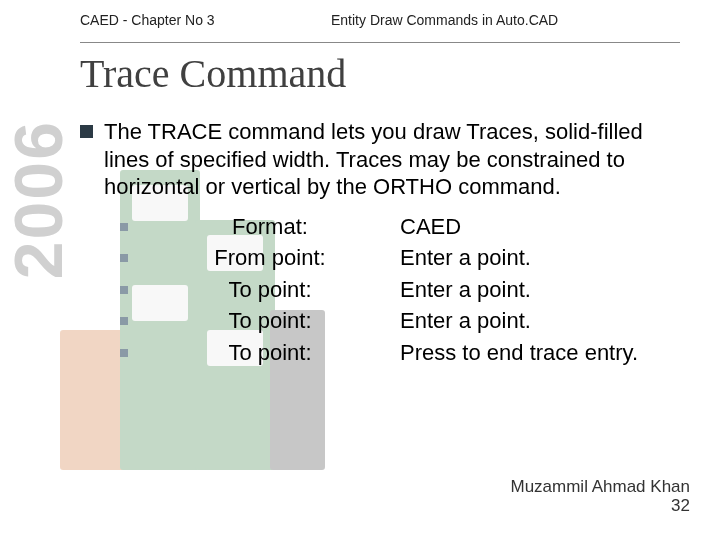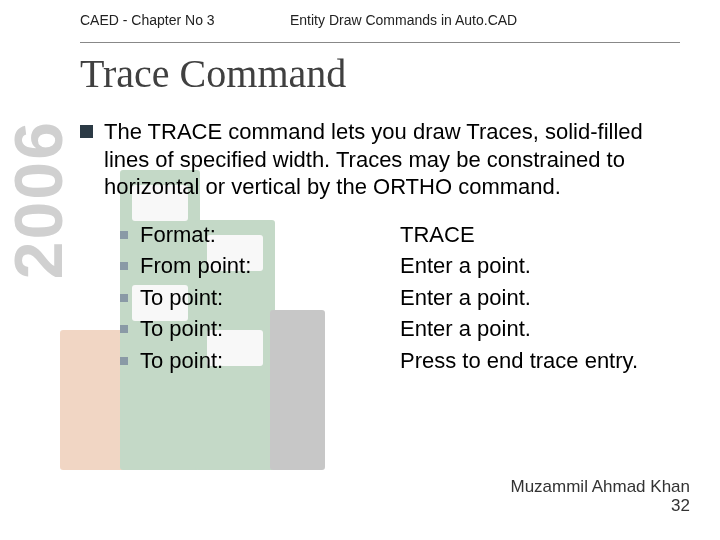--- a/index.html
+++ b/index.html
@@ -29,26 +29,27 @@
     position: absolute;
     top: 12px;
     left: 80px;
     right: 40px;
     height: 30px;
     border-bottom: 1px solid #888;
     font-size: 14px;
     color: #222;
     display: flex;
     align-items: flex-start;
+    gap: 29px;
   }
   .header .chapter {
     width: 200px;
   }
   .header .subtitle {
-    margin-left: 10px;
+    margin-left: 22px;
   }
   .title {
     position: absolute;
     top: 50px;
     left: 80px;
     font-family: "Times New Roman", Times, serif;
     font-size: 40px;
     color: #404040;
   }
   .year-side {
@@ -71,21 +72,21 @@
     top: 118px;
     right: 30px;
     z-index: 3;
     font-size: 22px;
     color: #000;
     line-height: 1.25;
   }
   .main-item {
     position: relative;
     padding-left: 24px;
-    margin-bottom: 20px;
+    margin-bottom: 12px;
   }
   .main-item .bullet-lg {
     position: absolute;
     left: 0;
     top: 7px;
     width: 13px;
     height: 13px;
     background: #2b3a45;
   }
   .sub-list {
@@ -101,20 +102,21 @@
   .sub-row .bullet-sm {
     position: absolute;
     left: 0;
     top: 10px;
     width: 8px;
     height: 8px;
     background: #8a9aa6;
   }
   .sub-row .col-left {
     width: 260px;
+    text-align: center;
   }
   .sub-row .col-right {
     flex: 1;
   }
   .footer {
     position: absolute;
     bottom: 24px;
     right: 30px;
     text-align: right;
     font-family: Liberation Sans, sans-serif;
@@ -148,21 +150,21 @@
 
 <div class="content">
   <div class="main-item">
     <span class="bullet-lg"></span>
     <span>The TRACE command lets you draw Traces, solid-filled lines of specified width. Traces may be constrained to horizontal or vertical by the ORTHO command.</span>
   </div>
   <div class="sub-list">
     <div class="sub-row">
       <span class="bullet-sm"></span>
       <span class="col-left">Format:</span>
-      <span class="col-right">TRACE</span>
+      <span class="col-right">CAED</span>
     </div>
     <div class="sub-row">
       <span class="bullet-sm"></span>
       <span class="col-left">From point:</span>
       <span class="col-right">Enter a point.</span>
     </div>
     <div class="sub-row">
       <span class="bullet-sm"></span>
       <span class="col-left">To point:</span>
       <span class="col-right">Enter a point.</span>

